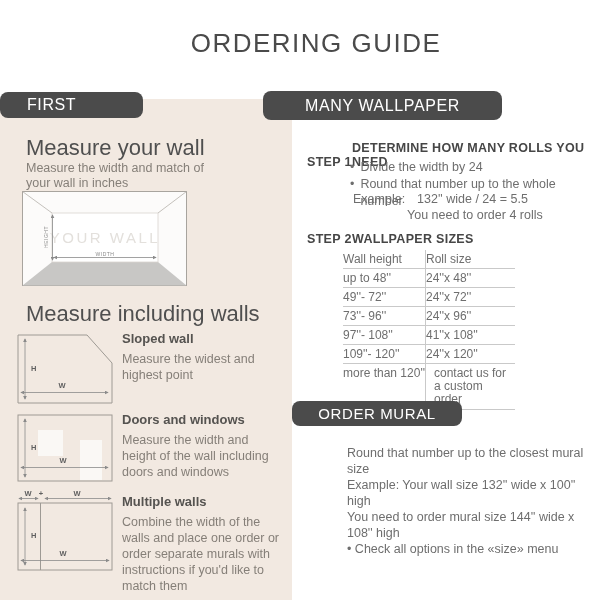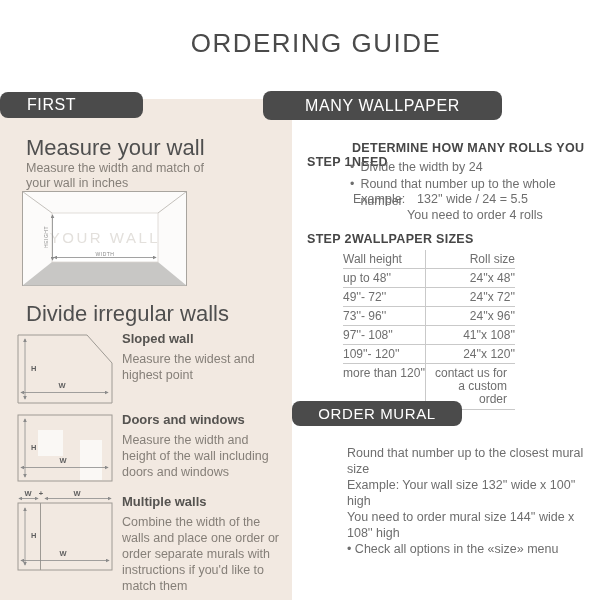--- a/index.html
+++ b/index.html
@@ -38,21 +38,21 @@
   .bullets { left:350px; top:159px; font-size:12.5px; line-height:17px; color:#6e6e6e; }
   .bullet-line { display:flex; }
   .bullet-dot { margin-right:6px; }
   .example-row { left:353px; top:192px; font-size:12.5px; color:#6e6e6e; display:flex; }
   .example-label { margin-right:12px; }
   .result-line { left:407px; top:208px; font-size:12.5px; color:#6e6e6e; }
 
   .rolls-table { left:343px; top:250px; width:172px; font-size:12px; color:#6e6e6e; }
   .t-row { display:flex; border-bottom:1px solid #c9c9c9; }
   .t-c1 { width:82px; flex:none; border-right:1px solid #c9c9c9; text-align:left; }
-  .t-c2 { flex:1; text-align:right; }
+  .t-c2 { flex:1; text-align:left; }
   .t-head .t-c1, .t-head .t-c2 { line-height:18px; }
   .t-r .t-c1, .t-r .t-c2 { line-height:18px; }
   .t-last .t-c1, .t-last .t-c2 { line-height:13px; padding-top:3px; padding-bottom:3px; }
   .t-last .t-c2 { padding-left:8px; padding-right:8px; box-sizing:border-box; }
 
   .mural-text { left:347px; top:445px; font-size:12.5px; line-height:16px; color:#6e6e6e; }
 
   svg text { font-family:"Liberation Sans", sans-serif; }
   .dim-label { font-size:7.5px; font-weight:bold; fill:#5f5f5f; }
   .tiny-label { font-size:5px; fill:#8a8a8a; letter-spacing:0.5px; }
@@ -86,21 +86,21 @@
     <line x1="164.5" y1="0.5" x2="136" y2="22" stroke="#b5b1ab" stroke-width="0.8"></line>
     <polygon points="30,71 136,71 164.5,94.5 0.5,94.5" fill="#c8c7c5" stroke="none"></polygon>
     <rect x="30" y="22" width="106" height="49" fill="#ffffff" stroke="#d9d5d0" stroke-width="0.8"></rect>
     <text x="83" y="52" text-anchor="middle" class="wall-word">YOUR WALL</text>
     <line x1="30.5" y1="24" x2="30.5" y2="69" stroke="#8a8a8a" stroke-width="0.8" marker-start="url(#arw)" marker-end="url(#arw)"></line>
     <text x="26" y="46" text-anchor="middle" class="tiny-label" transform="rotate(-90 26 46)">HEIGHT</text>
     <line x1="32" y1="66.5" x2="134" y2="66.5" stroke="#8a8a8a" stroke-width="0.8" marker-start="url(#arw)" marker-end="url(#arw)"></line>
     <text x="83" y="64.5" text-anchor="middle" class="tiny-label">WIDTH</text>
   </svg>
 
-  <div class="abs h1 irr-heading">Divide irregular walls</div>
+  <div class="abs h1 irr-heading">Measure including walls</div>
 
   <svg class="abs" style="left:17px; top:334px;" width="96" height="70" viewBox="0 0 96 70">
     <polygon points="1,1 70,1 95,29 95,69 1,69" fill="none" stroke="#9e9a94" stroke-width="1"></polygon>
     <line x1="8" y1="5" x2="8" y2="65" stroke="#8a8a8a" stroke-width="0.8" marker-start="url(#arw)" marker-end="url(#arw)"></line>
     <text x="14" y="37" class="dim-label">H</text>
     <line x1="4" y1="58.5" x2="91" y2="58.5" stroke="#8a8a8a" stroke-width="0.8" marker-start="url(#arw)" marker-end="url(#arw)"></line>
     <text x="45" y="54" text-anchor="middle" class="dim-label">W</text>
   </svg>
   <div class="abs item-text" style="top:331px;">
     <div class="item-title">Sloped wall</div>

